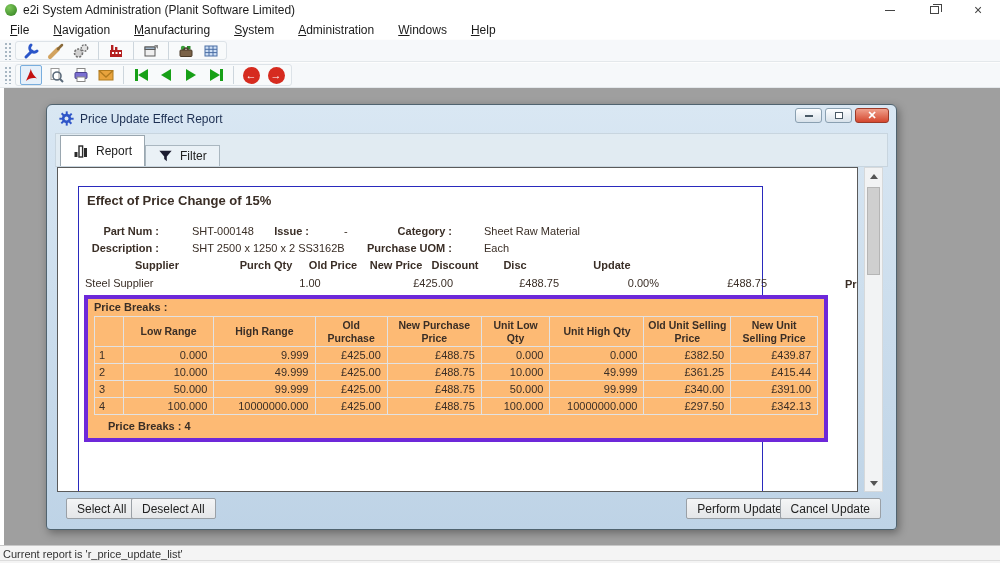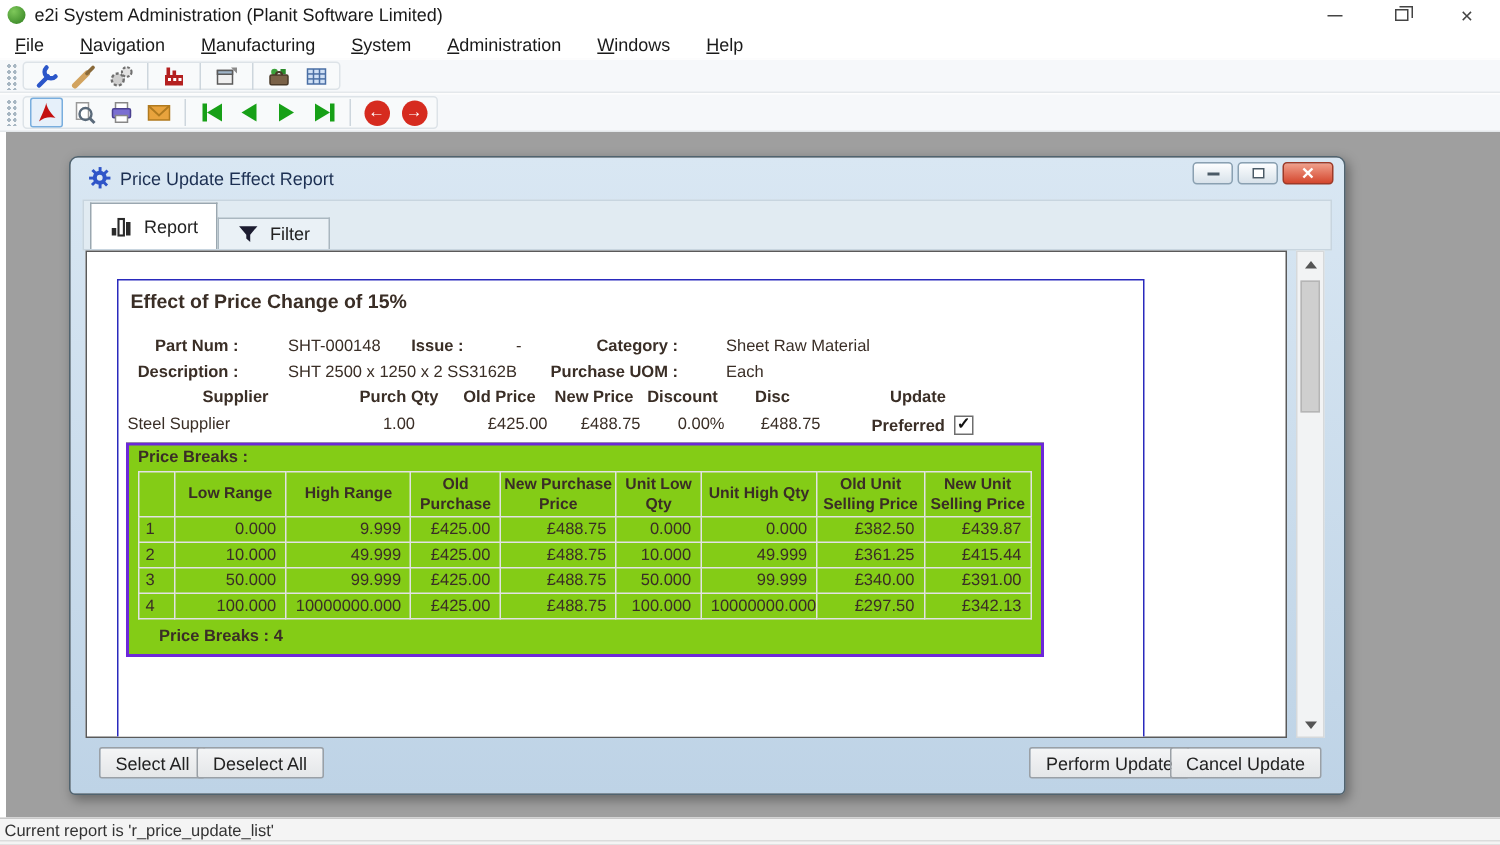--- a/index.html
+++ b/index.html
@@ -58,26 +58,26 @@
   .viewport { position:absolute; left:10px; top:62px; width:801px; height:325px; background:#fff; border:1px solid #5a5a5a; overflow:hidden; }
   .page { position:absolute; left:20px; top:18px; width:685px; height:340px; border:1px solid #2a2abd; background:#fff; color:#3a2e26; }
 
   .heading { position:absolute; left:8px; top:6px; font-size:13px; font-weight:bold; }
   .flabel { position:absolute; font-size:11px; font-weight:bold; }
   .fvalue { position:absolute; font-size:11px;margin-left:28px; }
 
   .sup-grid { position:absolute; left:4px; width:610px; display:grid; grid-template-columns:148px 70px 64px 62px 56px 64px 130px; font-size:11px; }
   .sup-head { top:72px; font-weight:bold; }
   .sup-head > div { text-align:center; }
-  .sup-row { top:90px; }
+  .sup-row { top:90px;gap:44px; }
   .sg-c { text-align:center; } .sg-r { text-align:right; } .sg-l { text-align:left; padding-left:2px; }
   .upd-cell { display:flex; align-items:center; justify-content:center; gap:6px; padding-left:6px; font-weight:bold; }
   .checkbox { width:13px; height:13px; border:1px solid #6e6e6e; background:#fff; font-size:11px; line-height:11px; text-align:center; color:#111; }
 
-  .redbox { position:absolute; left:5px; top:108px; width:612px; border:2px solid #6d28d9; background:#84cc16; padding:2px 6px 6px 6px; }
+  .redbox { position:absolute; left:5px; top:108px; width:744px; border:4px solid #6d28d9; background:#fdba74; padding:2px 6px 6px 6px; }
   .pb-label { font-size:11px; font-weight:bold; }
   .pb-table { width:100%; border-collapse:collapse; margin-top:3px; table-layout:fixed; }
   .pb-table th { font-size:10.5px; font-weight:bold; text-align:center; vertical-align:middle; padding:2px 2px; border:1px solid #e2e2e2; line-height:1.2; }
   .pb-table td { font-size:11px; text-align:right; padding:2px 6px; border:1px solid #e2e2e2; height:17px; }
   .pb-table td:first-child { text-align:left; padding-left:4px; }
   .pb-footer { font-size:11px; font-weight:bold; margin-top:5px; padding-left:14px; }
 
   .vscroll { position:absolute; left:817px; top:62px; width:19px; height:325px; background:#f2f3f4; border:1px solid #d6d9db; }
   .scroll-arrow { position:absolute; left:0; width:17px; height:16px; display:flex; align-items:center; justify-content:center; }
   .sa-up { top:0; } .sa-down { bottom:0; }

